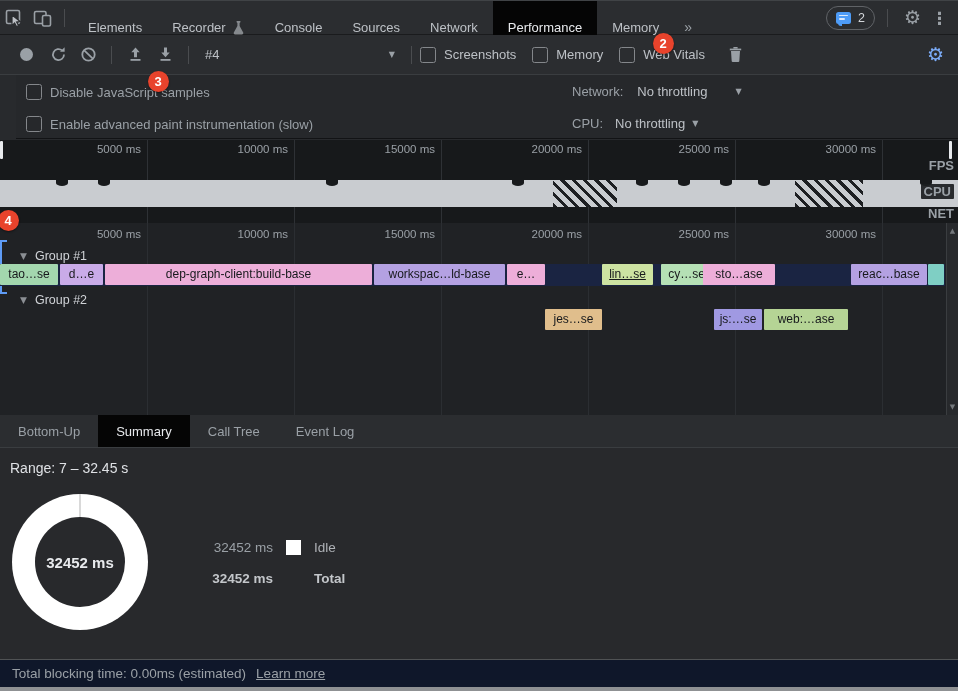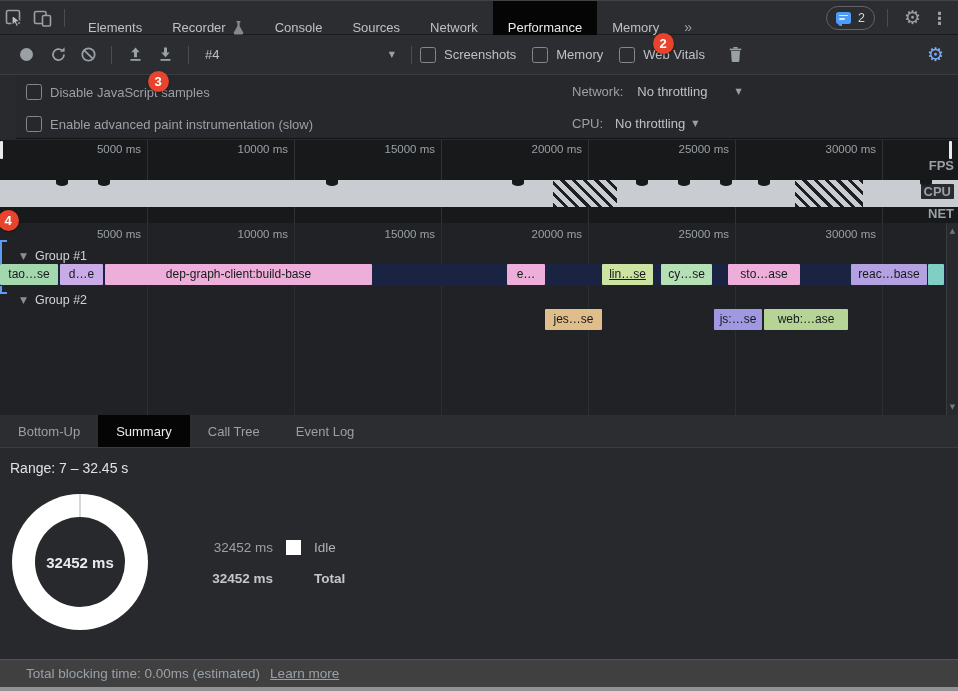--- a/index.html
+++ b/index.html
@@ -89,22 +89,22 @@
   .donut .slice-divider{position:absolute;left:67px;top:0;width:1.5px;height:23px;background:#d9d9d9;}
   .donut .hole{position:absolute;left:23px;top:23px;width:90px;height:90px;border-radius:50%;background:#28292c;
                display:flex;align-items:center;justify-content:center;font-weight:bold;font-size:15px;color:#e8eaed;}
   .legend{position:absolute;left:205px;top:90px;}
   .legend-row{display:flex;align-items:center;height:18px;margin-bottom:13px;font-size:13.5px;color:#9aa0a6;}
   .legend-row .val{width:68px;text-align:right;}
   .legend-row .swatch{width:15px;height:15px;margin-left:13px;flex:0 0 15px;}
   .legend-row .lbl{margin-left:13px;color:#aeb1b6;}
   .legend-row.bold .val,.legend-row.bold .lbl{font-weight:bold;color:#c3c6ca;}
   
-  .footer{position:absolute;left:0;top:659px;width:958px;height:28px;background:#404040;
-          border-top:1px solid #505254;box-sizing:border-box;display:flex;align-items:center;padding-left:26px;
+  .footer{position:absolute;left:0;top:659px;width:958px;height:28px;background:#0f172a;
+          border-top:1px solid #505254;box-sizing:border-box;display:flex;align-items:center;padding-left:12px;
           color:#9aa0a6;font-size:13.5px;}
   .footer a{color:#9aa0a6;text-decoration:underline;margin-left:10px;}
   .bottom-strip{position:absolute;left:0;top:687px;width:958px;height:4px;background:#8f9193;}
   
   .ann-badge{position:absolute;width:21px;height:21px;border-radius:50%;background:#e8432c;color:#ffffff;
              font-weight:bold;font-size:13px;display:flex;align-items:center;justify-content:center;
              z-index:99;box-shadow:0 1px 2px rgba(0,0,0,.45);}
 </style>
 </head>
 <body>
@@ -307,24 +307,25 @@
     <div id="fl-groups">
         <div class="group-header" style="top: 24px;">
           <span class="tri">▼</span>
           <span>Group #1</span>
         </div>
         <div class="bar-row" style="top: 41px;">
           <div class="track" style="left: 0px; width: 945px; background: rgb(26, 36, 66);"></div>
           <div class="bar" style="left: 0px; width: 58px; background: rgb(163, 215, 174);">tao…se</div>
           <div class="bar" style="left: 60px; width: 43px; background: rgb(201, 171, 232);">d…e</div>
           <div class="bar" style="left: 105px; width: 267px; background: rgb(237, 174, 217);">dep-graph-client:build-base</div>
+          <div class="bar" style="left: 374px; width: 131px; background: rgb(180, 161, 226);">workspac…ld-base</div>
           <div class="bar" style="left: 507px; width: 38px; background: rgb(237, 174, 217);">e…</div>
           <div class="bar" style="left: 602px; width: 51px; background: rgb(205, 227, 162); text-decoration: underline;">lin…se</div>
           <div class="bar" style="left: 661px; width: 51px; background: rgb(181, 224, 181);">cy…se</div>
-          <div class="bar" style="left: 728px; width: 72px; background: rgb(237, 174, 217);">sto…ase</div>
+          <div class="bar" style="left: 703px; width: 72px; background: rgb(237, 174, 217);">sto…ase</div>
           <div class="bar" style="left: 851px; width: 76px; background: rgb(180, 161, 226);">reac…base</div>
           <div class="bar" style="left: 928px; width: 16px; background: rgb(127, 207, 196);"></div>
         </div>
         <div class="group-header" style="top: 68px;">
           <span class="tri">▼</span>
           <span>Group #2</span>
         </div>
         <div class="bar-row" style="top: 86px;">
           <div class="bar" style="left: 545px; width: 57px; background: rgb(224, 190, 140);">jes…se</div>
           <div class="bar" style="left: 714px; width: 48px; background: rgb(160, 153, 226);">js:…se</div>

